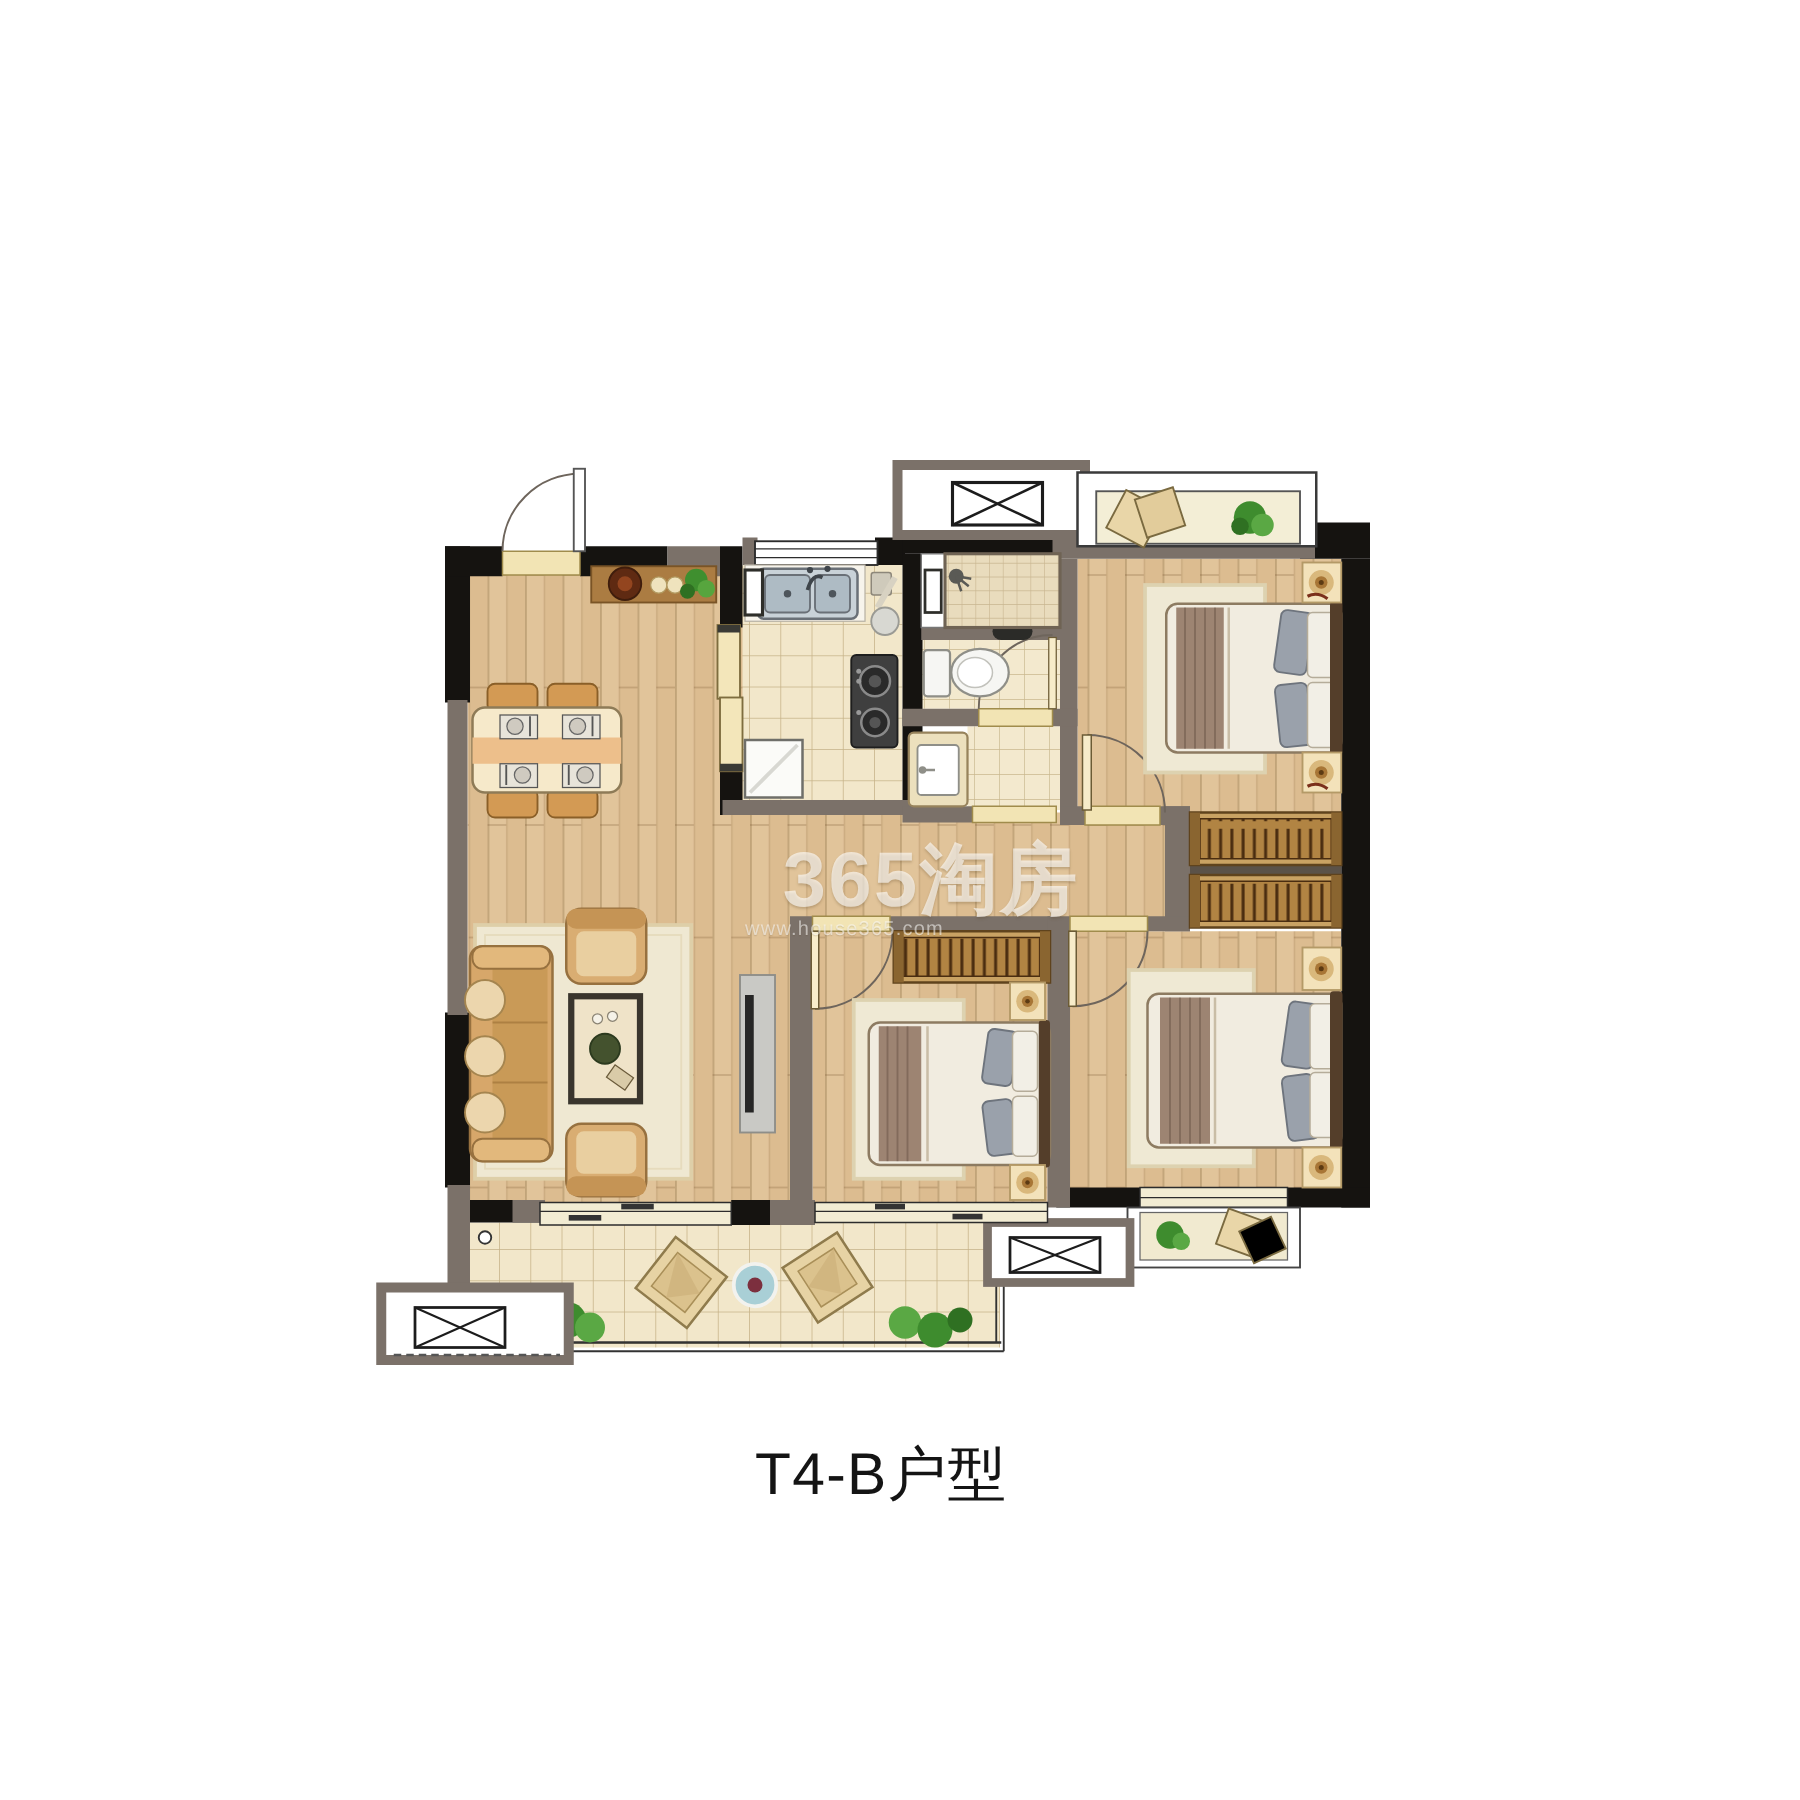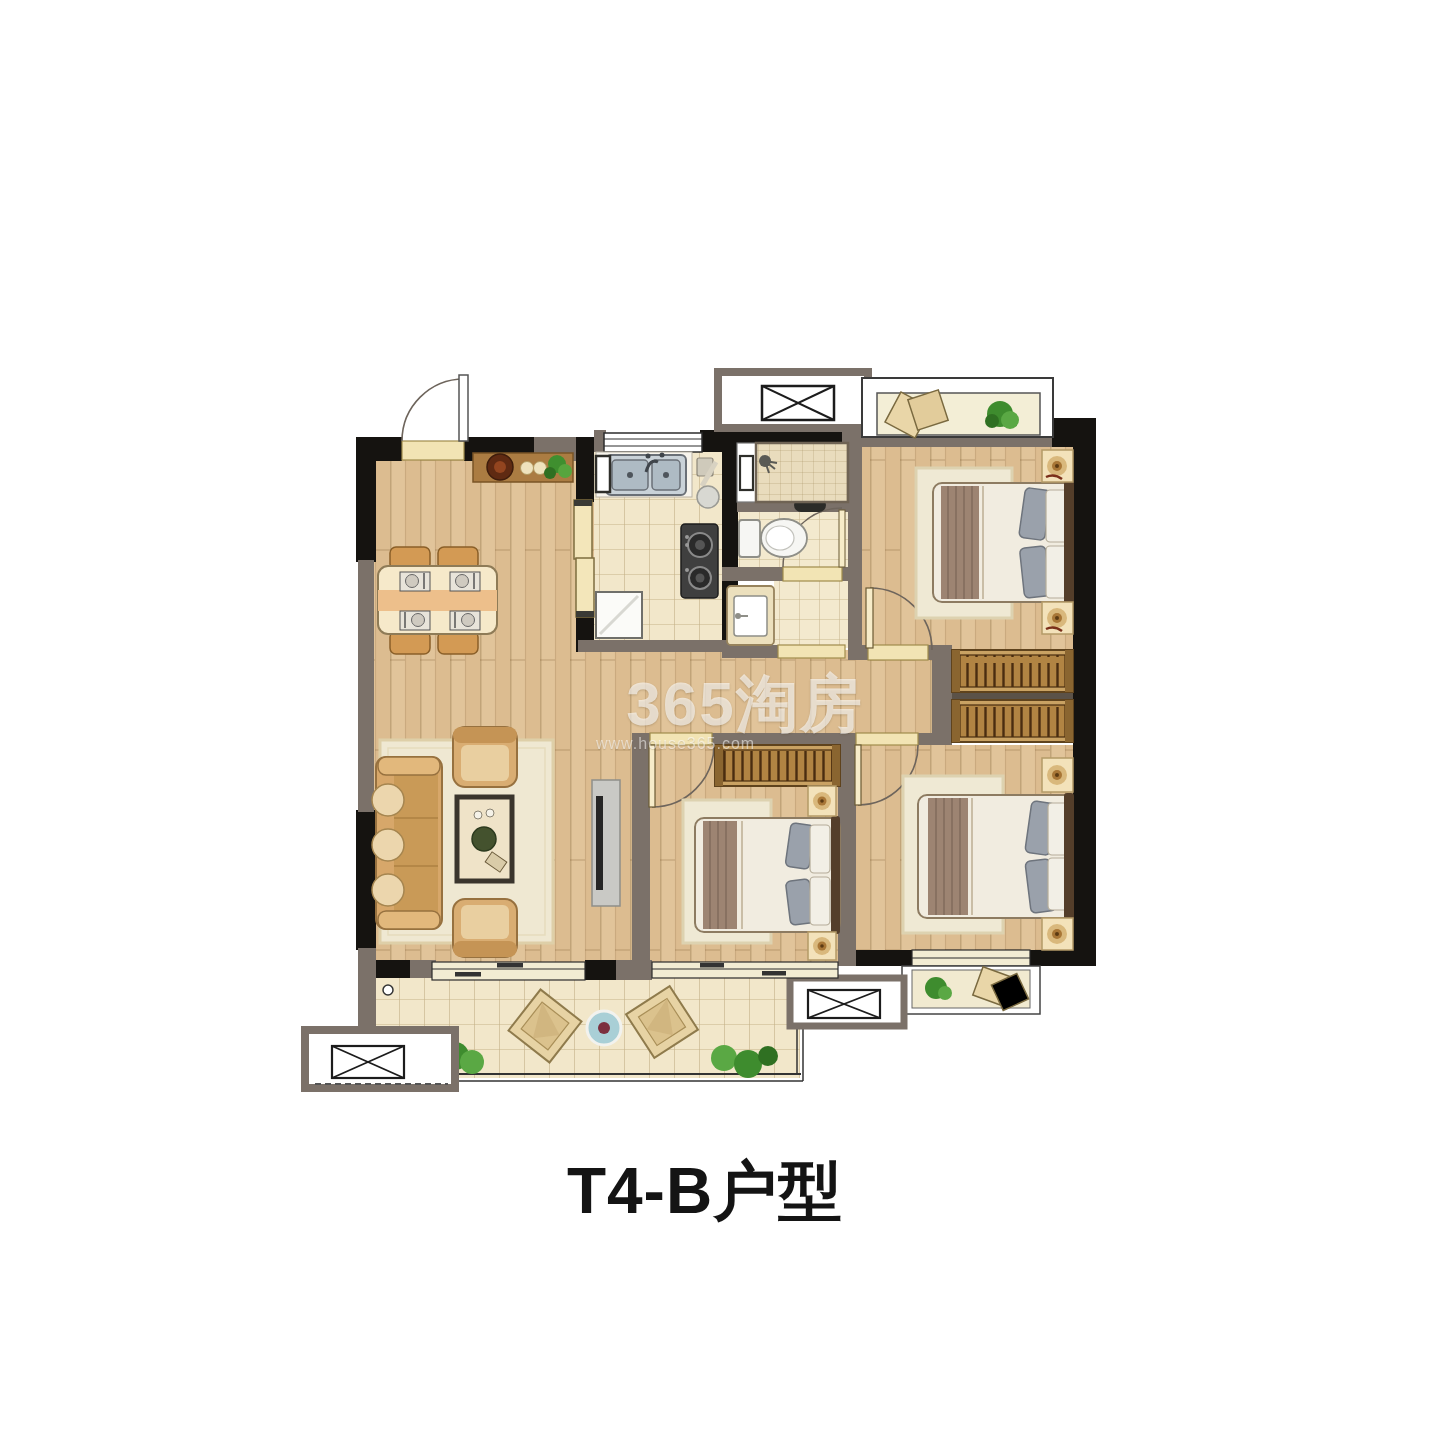--- a/index.html
+++ b/index.html
@@ -6,21 +6,21 @@
   .stage{position:relative;width:1440px;height:1440px;background:#ffffff;overflow:hidden;
          font-family:"Liberation Sans", sans-serif;border-radius:29px;}
   .stage svg{position:absolute;left:0;top:0;}
   .watermark-text{position:absolute;left:600px;top:662px;width:290px;text-align:center;
     font-size:62px;font-weight:bold;letter-spacing:2px;color:rgba(255,255,255,0.62);
     text-shadow:0 1px 2px rgba(90,70,40,0.25);pointer-events:none;}
   .watermark-url{position:absolute;left:596px;top:735px;width:210px;text-align:left;
     font-size:16px;letter-spacing:1px;color:rgba(255,255,255,0.55);
     text-shadow:0 1px 1px rgba(90,70,40,0.2);pointer-events:none;}
   .caption{position:absolute;left:0;top:1148px;width:1410px;text-align:center;
-    font-size:64px;font-weight:bold;color:#141414;letter-spacing:1px;}
+    font-size:47px;font-weight:normal;color:#141414;letter-spacing:1px;}
 </style>
 </head>
 <body>
 
 <div class="stage">
 <svg width="1440" height="1440" viewBox="0 0 1440 1440">
 <defs>
   <pattern id="wood" width="30" height="200" patternUnits="userSpaceOnUse">
     <rect width="30" height="200" fill="#dcbc90"></rect>
     <rect width="15" height="200" fill="#e1c49a"></rect>

